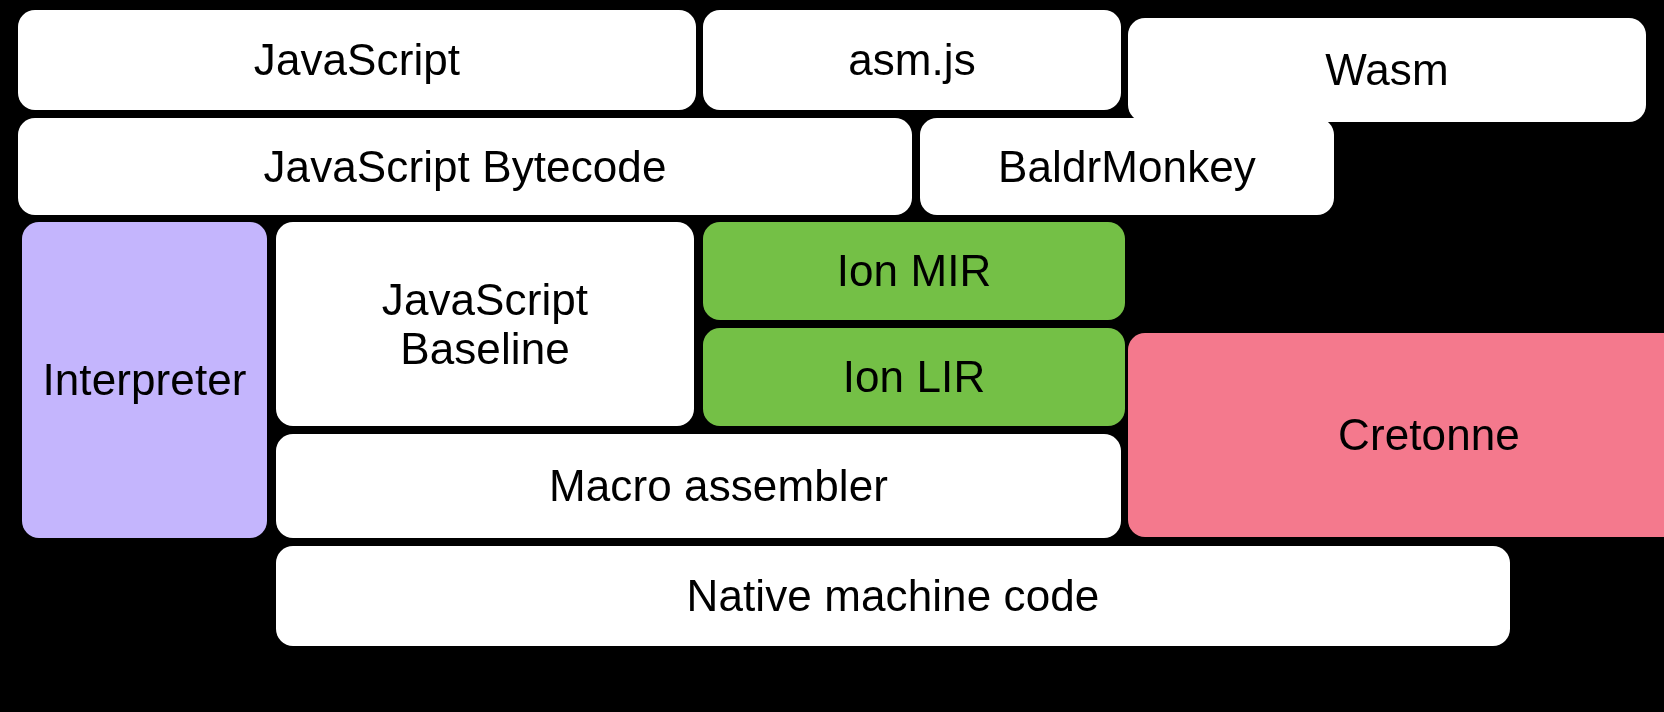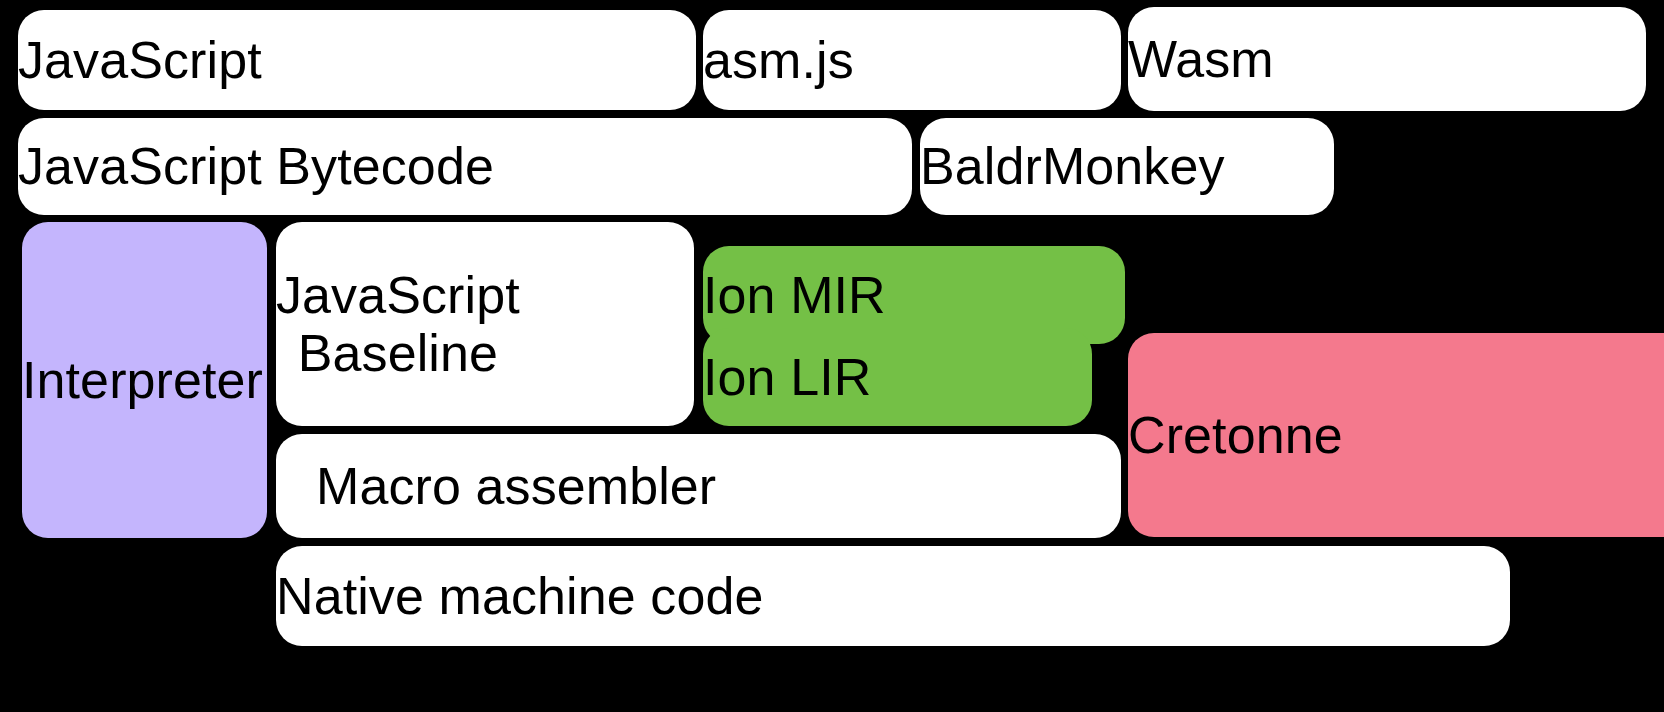--- a/index.html
+++ b/index.html
@@ -15,47 +15,47 @@
     width: 1664px;
     height: 712px;
     background: #000000;
     overflow: hidden;
   }
   .box {
     position: absolute;
     box-sizing: border-box;
     display: flex;
     align-items: center;
-    justify-content: flex-start;
+    justify-content: center;
     text-align: center;
     color: #000000;
     background: #ffffff;
-    border-radius: 26px;
-    font-size: 52px;
+    border-radius: 17px;
+    font-size: 44px;
     line-height: 1.12;
     font-weight: 400;
     letter-spacing: 0.1px;
     white-space: pre-line;
     user-select: none;
   }
   .box.gray    { background: #c4b5fd; }
   .box.green   { background: #74c046; }
   .box.pink    { background: #f4798d; }
   .box.white   { background: #ffffff; }
 </style>
 </head>
 <body>
 
 <div id="diagram" style="background: rgb(0, 0, 0);">
     <div class="box white" style="left: 18px; top: 10px; width: 678px; height: 100px;"><span>JavaScript</span></div>
     <div class="box white" style="left: 703px; top: 10px; width: 418px; height: 100px;"><span>asm.js</span></div>
-    <div class="box white" style="left: 1128px; top: 7px; width: 518px; height: 104px;"><span>Wasm</span></div>
+    <div class="box white" style="left: 1128px; top: 18px; width: 518px; height: 104px;"><span>Wasm</span></div>
     <div class="box white" style="left: 920px; top: 118px; width: 414px; height: 97px;"><span>BaldrMonkey</span></div>
     <div class="box white" style="left: 18px; top: 118px; width: 894px; height: 97px;"><span>JavaScript Bytecode</span></div>
     <div class="box gray" style="left: 22px; top: 222px; width: 245px; height: 316px;"><span>Interpreter</span></div>
     <div class="box white" style="left: 276px; top: 222px; width: 418px; height: 204px;"><span>JavaScript
 Baseline</span></div>
-    <div class="box green" style="left: 703px; top: 222px; width: 422px; height: 98px; margin-top: 24px;"><span>Ion MIR</span></div>
-    <div class="box green" style="left: 703px; top: 328px; width: 389px; height: 98px;"><span>Ion LIR</span></div>
+    <div class="box green" style="left: 703px; top: 222px; width: 422px; height: 98px;"><span>Ion MIR</span></div>
+    <div class="box green" style="left: 703px; top: 328px; width: 422px; height: 98px;"><span>Ion LIR</span></div>
     <div class="box pink" style="left: 1128px; top: 333px; width: 602px; height: 204px;"><span>Cretonne</span></div>
     <div class="box white" style="left: 276px; top: 434px; width: 845px; height: 104px; padding-left: 40px;"><span>Macro assembler</span></div>
     <div class="box white" style="left: 276px; top: 546px; width: 1234px; height: 100px;"><span>Native machine code</span></div>
   </div>
 
 </body></html>

